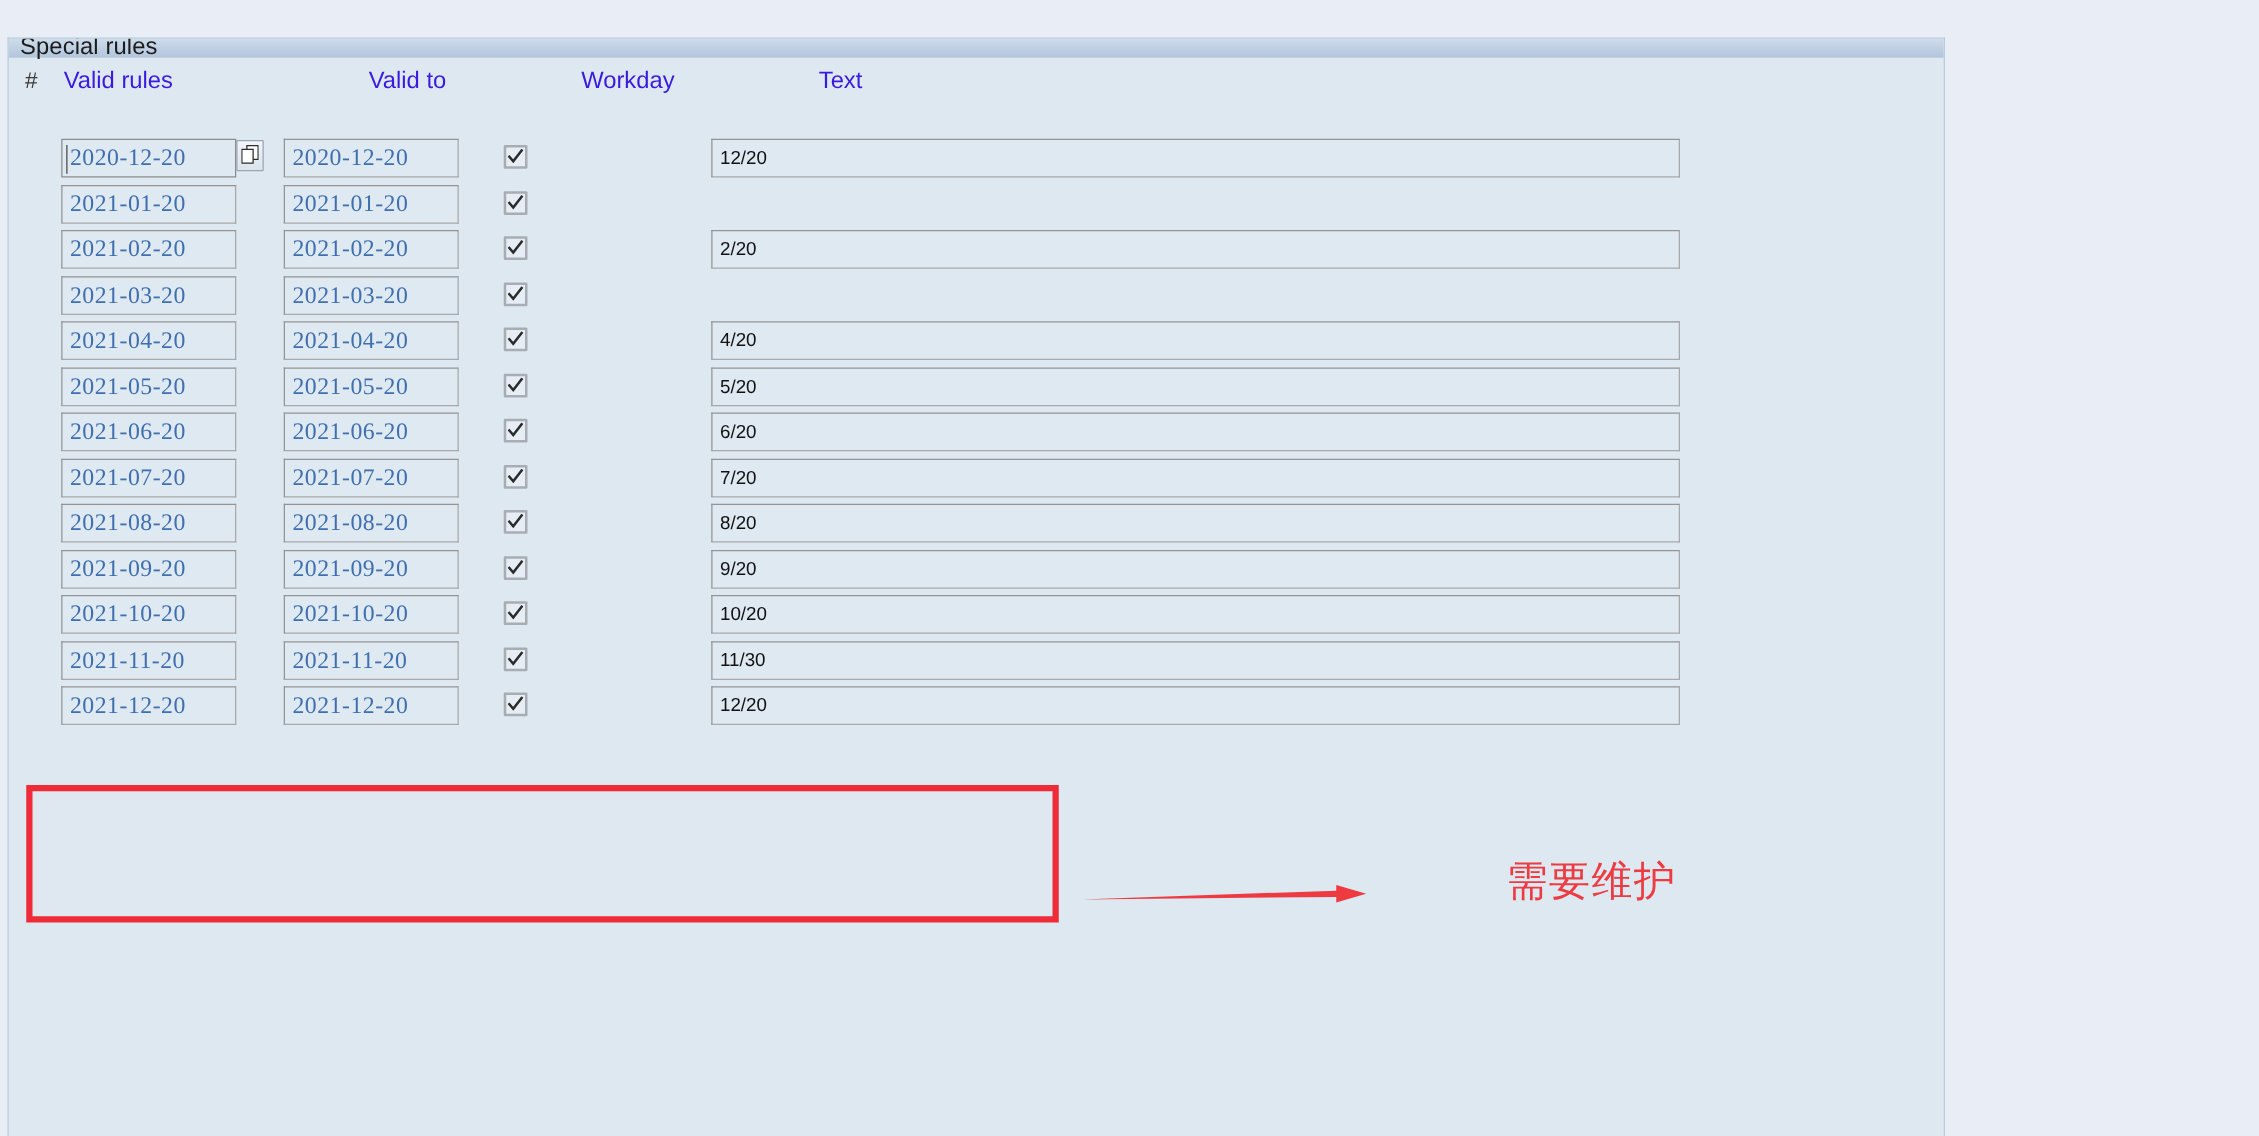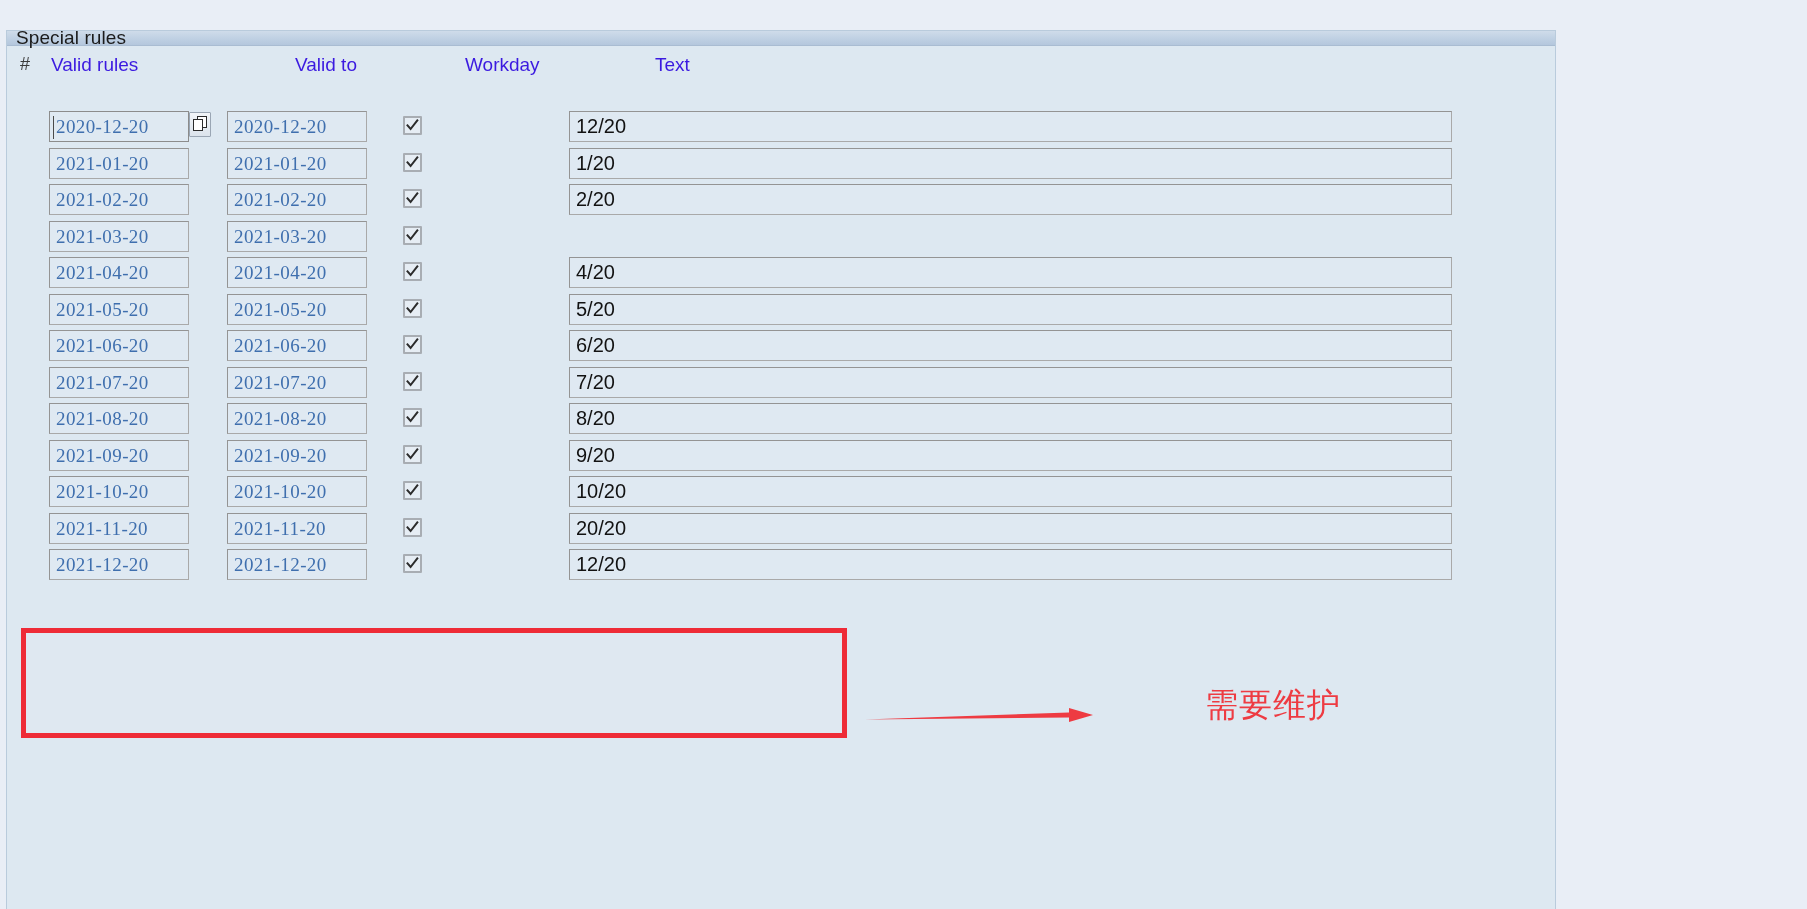--- a/index.html
+++ b/index.html
@@ -134,23 +134,23 @@
     box-sizing: border-box;
     background: #e6edf4;
     border: 2px solid #a8adb3;
     border-radius: 1px;
   }
   .chk svg { display: block; margin: 1px auto 0 auto; }
 
   
   .text-cell {
     left: 562px;
-    width: 883px;
+    width: 775px;
     font-family: "Liberation Sans", sans-serif;
-    font-size: 20px;
+    font-size: 15px;
     color: #121212;
     line-height: 29px;
     padding-left: 6px;
     white-space: nowrap;
     overflow: hidden;
   }
 
   
   #anno-box {
     position: absolute;
@@ -216,21 +216,20 @@
         <div class="field text-cell">12/20</div>
       </div>
       <div class="row">
         <div class="field date-cell valid-from">2021-01-20</div>
         <div class="field date-cell valid-to">2021-01-20</div>
         <div class="chk">
           <svg width="13" height="13" viewBox="0 0 13 13" xmlns="http://www.w3.org/2000/svg">
             <path d="M1.5 6.4 L4.6 10 L11.3 1.4" stroke="#2b2b2b" stroke-width="2" fill="none" stroke-linecap="square"></path>
           </svg>
         </div>
-        <div class="field text-cell">1/20</div>
       </div>
       <div class="row">
         <div class="field date-cell valid-from">2021-02-20</div>
         <div class="field date-cell valid-to">2021-02-20</div>
         <div class="chk">
           <svg width="13" height="13" viewBox="0 0 13 13" xmlns="http://www.w3.org/2000/svg">
             <path d="M1.5 6.4 L4.6 10 L11.3 1.4" stroke="#2b2b2b" stroke-width="2" fill="none" stroke-linecap="square"></path>
           </svg>
         </div>
         <div class="field text-cell">2/20</div>
@@ -315,21 +314,21 @@
         <div class="field text-cell">10/20</div>
       </div>
       <div class="row">
         <div class="field date-cell valid-from">2021-11-20</div>
         <div class="field date-cell valid-to">2021-11-20</div>
         <div class="chk">
           <svg width="13" height="13" viewBox="0 0 13 13" xmlns="http://www.w3.org/2000/svg">
             <path d="M1.5 6.4 L4.6 10 L11.3 1.4" stroke="#2b2b2b" stroke-width="2" fill="none" stroke-linecap="square"></path>
           </svg>
         </div>
-        <div class="field text-cell">20/20</div>
+        <div class="field text-cell">11/30</div>
       </div>
       <div class="row">
         <div class="field date-cell valid-from">2021-12-20</div>
         <div class="field date-cell valid-to">2021-12-20</div>
         <div class="chk">
           <svg width="13" height="13" viewBox="0 0 13 13" xmlns="http://www.w3.org/2000/svg">
             <path d="M1.5 6.4 L4.6 10 L11.3 1.4" stroke="#2b2b2b" stroke-width="2" fill="none" stroke-linecap="square"></path>
           </svg>
         </div>
         <div class="field text-cell">12/20</div>

